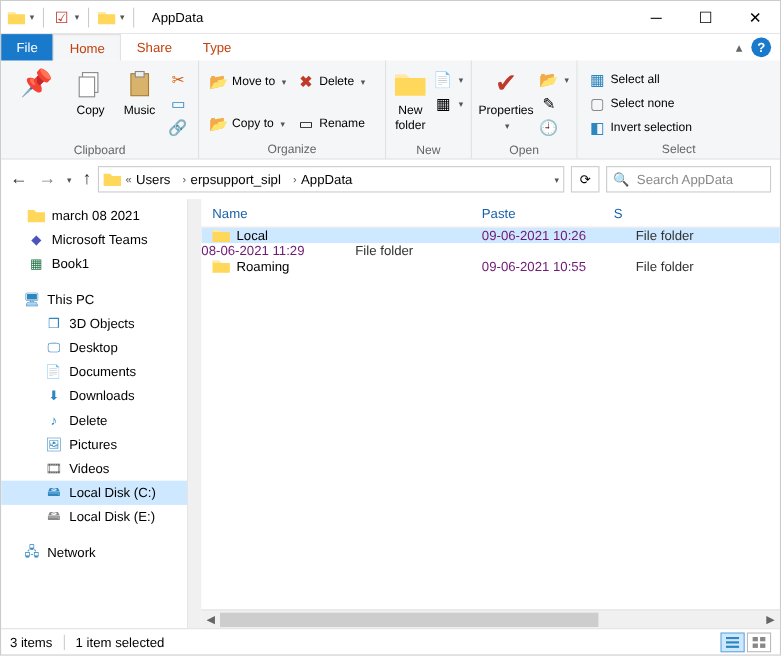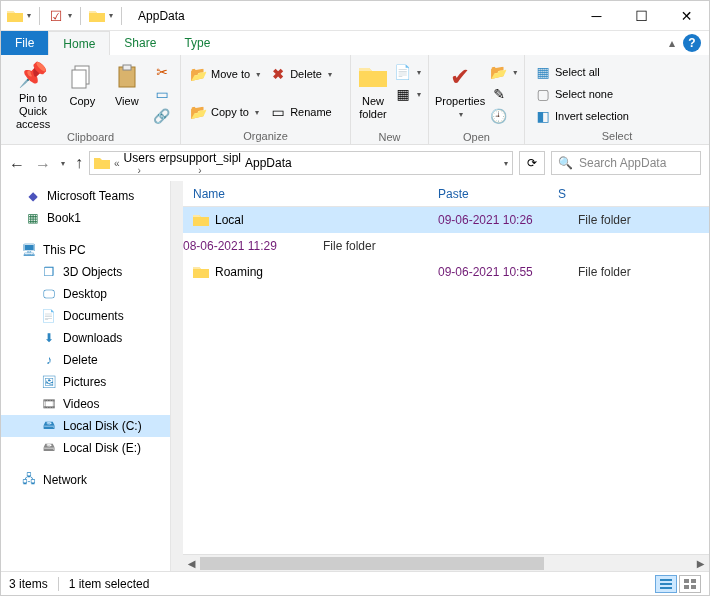--- a/index.html
+++ b/index.html
@@ -11,21 +11,21 @@
 .tb-icon { width: 16px; height: 16px; display: inline-flex; align-items: center; justify-content: center; }
 .tb-title { margin-left: 8px; font-size: 12px; }
 .tb-divider { width: 1px; height: 18px; background: #ccc; margin: 0 4px; }
 .tb-down { font-size: 8px; color: #555; }
 .tb-controls { margin-left: auto; display: flex; }
 .tb-btn { width: 45px; height: 29px; display: flex; align-items: center; justify-content: center; font-size: 14px; }
 
 
 .tabrow { height: 24px; display: flex; align-items: stretch; background: #fff; }
 .file-tab { background: #1979ca; color: #fff; padding: 4px 14px; font-size: 12px; display: flex; align-items: center; }
-.tab { padding: 4px 14px; font-size: 12px; display: flex; align-items: center; color: #15803d; }
+.tab { padding: 4px 14px; font-size: 12px; display: flex; align-items: center; color: #c2410c; }
 .tab.active { background: #f5f6f7; border-top: 1px solid #e1e1e1; border-left: 1px solid #e1e1e1; border-right: 1px solid #e1e1e1; }
 .tabrow-right { margin-left: auto; display: flex; align-items: center; gap: 8px; padding-right: 8px; }
 .help-circle { width: 18px; height: 18px; border-radius: 50%; background: #1979ca; color: #fff; display: flex; align-items: center; justify-content: center; font-size: 12px; font-weight: bold; }
 
 
 .ribbon { height: 90px; background: #f5f6f7; border-bottom: 1px solid #e1e1e1; display: flex; }
 .rgroup { border-right: 1px solid #e1e1e1; display: flex; flex-direction: column; }
 .rgroup-body { flex: 1; display: flex; align-items: flex-start; padding: 4px 6px 0 6px; gap: 2px; }
 .rgroup-label { text-align: center; font-size: 11px; color: #666; padding: 2px 0; }
 .rbtn-big { display: flex; flex-direction: column; align-items: center; justify-content: flex-start; width: 54px; height: 70px; padding-top: 2px; text-align: center; font-size: 11px; line-height: 1.2; gap: 2px; }
@@ -33,21 +33,21 @@
 .rbtn-sml { display: flex; align-items: center; height: 22px; padding: 0 4px; gap: 4px; font-size: 11px; white-space: nowrap; }
 .rcol { display: flex; flex-direction: column; gap: 0; }
 .smicon { width: 16px; height: 16px; display: inline-flex; align-items: center; justify-content: center; font-size: 14px; }
 .drop-arrow { font-size: 8px; color: #555; margin-left: 2px; }
 
 
 .navbar { height: 36px; display: flex; align-items: center; padding: 0 8px; gap: 6px; }
 .nav-arrows { display: flex; align-items: center; gap: 10px; color: #888; }
 .nav-arrows .enabled { color: #333; }
 .addr { flex: 1; height: 24px; border: 1px solid #ccc; display: flex; align-items: center; padding: 0 4px; gap: 4px; font-size: 12px; }
-.crumb { display: flex; align-items: center; gap: 0; flex-direction: column; }
+.crumb { display: flex; align-items: center; gap: 11px; }
 .chev { color: #555; font-size: 10px; }
 .refresh { width: 26px; height: 24px; border: 1px solid #ccc; display: flex; align-items: center; justify-content: center; }
 .search { width: 150px; height: 24px; border: 1px solid #ccc; display: flex; align-items: center; padding: 0 6px; gap: 6px; color: #888; }
 
 
 .main { display: flex; height: 390px; }
 .sidebar { width: 170px; border-right: 1px solid #e5e5e5; overflow: hidden; padding-top: 4px; }
 .tree-item { display: flex; align-items: center; height: 22px; padding-left: 24px; gap: 6px; font-size: 12px; }
 .tree-item.indent { padding-left: 40px; }
 .tree-item.selected { background: #cde8ff; }
@@ -55,21 +55,21 @@
 .ticon { width: 16px; height: 16px; display: inline-flex; align-items: center; justify-content: center; }
 
 .content { flex: 1; display: flex; flex-direction: column; position: relative; }
 .column-headers { display: flex; height: 26px; align-items: center; border-bottom: 1px solid #e5e5e5; color: #1a5faa; font-size: 12px; }
 .ch-name { width: 255px; padding-left: 10px; }
 .ch-date { width: 140px; }
 .ch-type { width: 120px; }
 .ch-size { flex: 1; }
 
 .filelist { flex: 1; overflow: hidden; }
-.filerow { display: flex; align-items: center; height: 26px; font-size: 12px; }
+.filerow { display: flex; align-items: center; height: 14px; font-size: 12px; }
 .filerow.selected { background: #cde8ff; }
 .fr-name { width: 255px; display: flex; align-items: center; padding-left: 10px; gap: 6px; }
 .fr-date { width: 140px; color: #701a75; }
 .fr-type { width: 120px; color: #333; }
 
 .hscroll { height: 17px; background: #f0f0f0; border-top: 1px solid #e1e1e1; display: flex; align-items: center; }
 .hscroll-arrow { width: 17px; height: 17px; display: flex; align-items: center; justify-content: center; color: #666; font-size: 10px; }
 .hscroll-track { flex: 1; height: 17px; position: relative; }
 .hscroll-thumb { position: absolute; left: 0; top: 2px; width: 70%; height: 13px; background: #cdcdcd; }
 
@@ -129,40 +129,38 @@
     <span style="color:#666;">▴</span>
     <div class="help-circle">?</div>
   </div>
 </div>
 
 <div class="ribbon">
   <div class="rgroup" style="width:180px;">
     <div class="rgroup-body">
       <div class="rbtn-big">
         <span class="ricon" style="color:#555;">📌</span>
-        <span style="white-space:pre-line;">Pin to Quick
-access</span>
       </div>
       <div class="rbtn-big" style="width:44px;text-align:center;">
         <span class="ricon">
           <svg width="26" height="26" viewBox="0 0 26 26">
               <rect x="6" y="2" width="14" height="18" fill="#fff" stroke="#888"></rect>
               <rect x="3" y="6" width="14" height="18" fill="#fff" stroke="#888"></rect>
             </svg>
         </span>
         <span>Copy</span>
       </div>
       <div class="rbtn-big" style="width:44px;">
         <span class="ricon">
           <svg width="26" height="26" viewBox="0 0 26 26">
               <rect x="5" y="3" width="16" height="20" fill="#d9b36c" stroke="#a67c2e"></rect>
               <rect x="9" y="1" width="8" height="5" fill="#eee" stroke="#888"></rect>
             </svg>
         </span>
-        <span>View</span>
+        <span>Music</span>
       </div>
       <div class="rcol" style="padding-top:2px;">
         <div class="rbtn-sml">
             <span class="smicon" style="color:#d35400;">✂</span>
           </div>
         <div class="rbtn-sml">
             <span class="smicon" style="color:#2e86c1;">▭</span>
           </div>
         <div class="rbtn-sml">
             <span class="smicon" style="color:#888;">🔗</span>
@@ -305,20 +303,28 @@
   </div>
   <div class="search">
     <span>🔍</span>
     <span>Search AppData</span>
   </div>
 </div>
 
 <div class="main">
   <div class="sidebar">
     <div class="tree-item">
+        <span class="ticon">
+          <svg class="folder-svg" viewBox="0 0 16 14">
+            <path fill="#ffd75a" d="M0 2h6l2 2h8v9H0z"></path>
+          </svg>
+        </span>
+        <span>march 08 2021</span>
+      </div>
+    <div class="tree-item">
         <span class="ticon" style="color:#4b53bc;">◆</span>
         <span>Microsoft Teams</span>
       </div>
     <div class="tree-item">
         <span class="ticon" style="color:#217346;">▦</span>
         <span>Book1</span>
       </div>
     <div class="tree-sep"></div>
     <div class="tree-item" style="padding-left:20px;">
         <span class="ticon" style="color:#2e86c1;">🖥</span>

